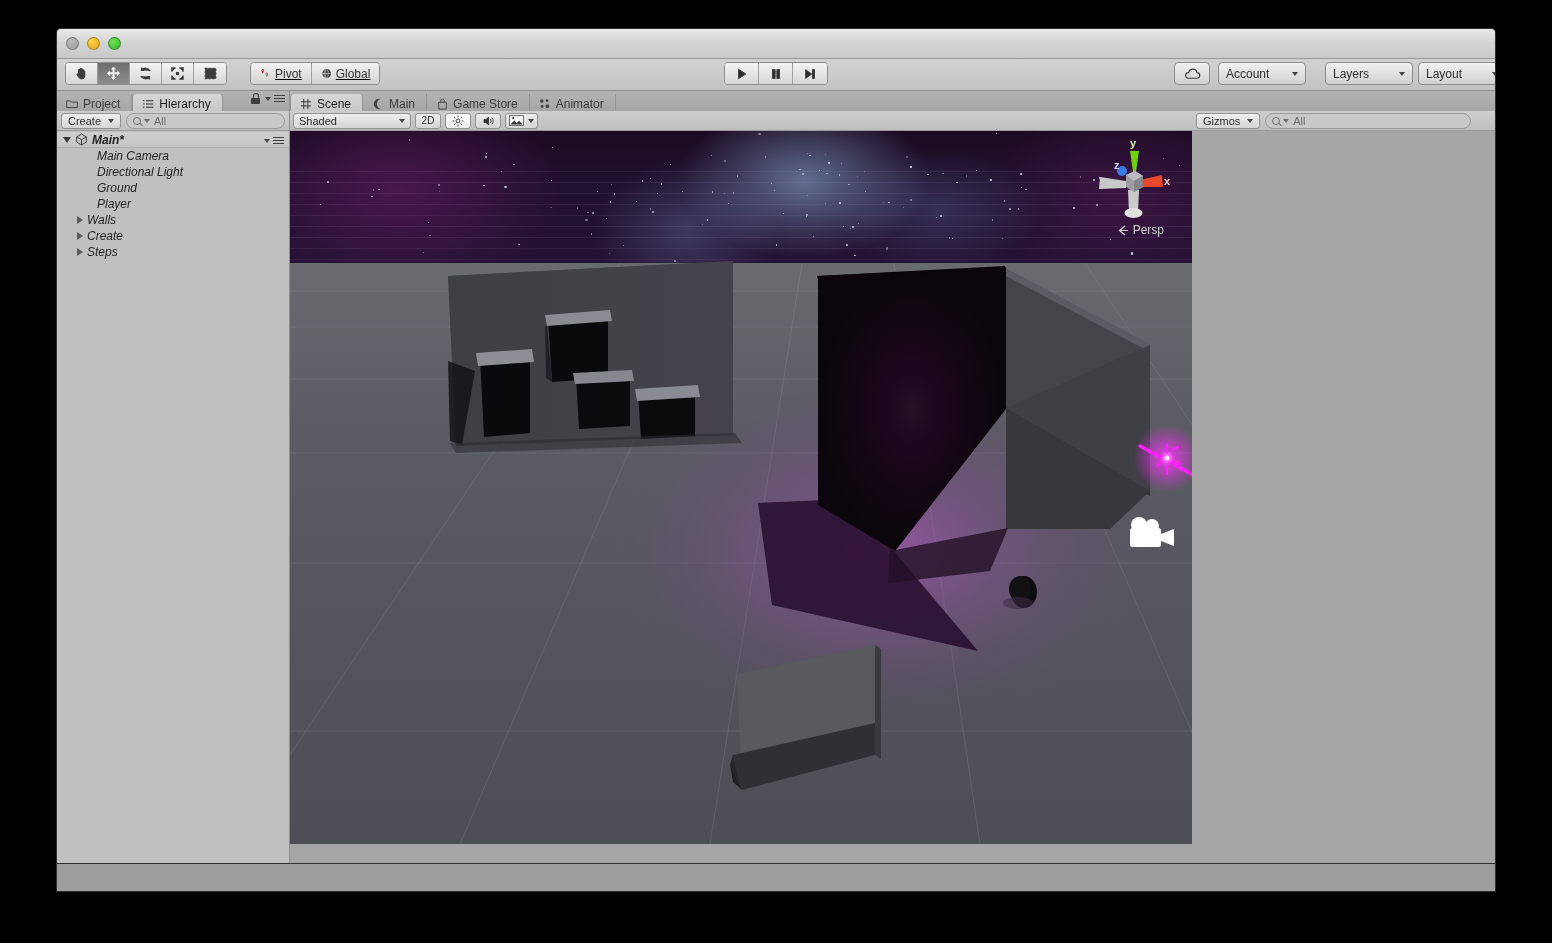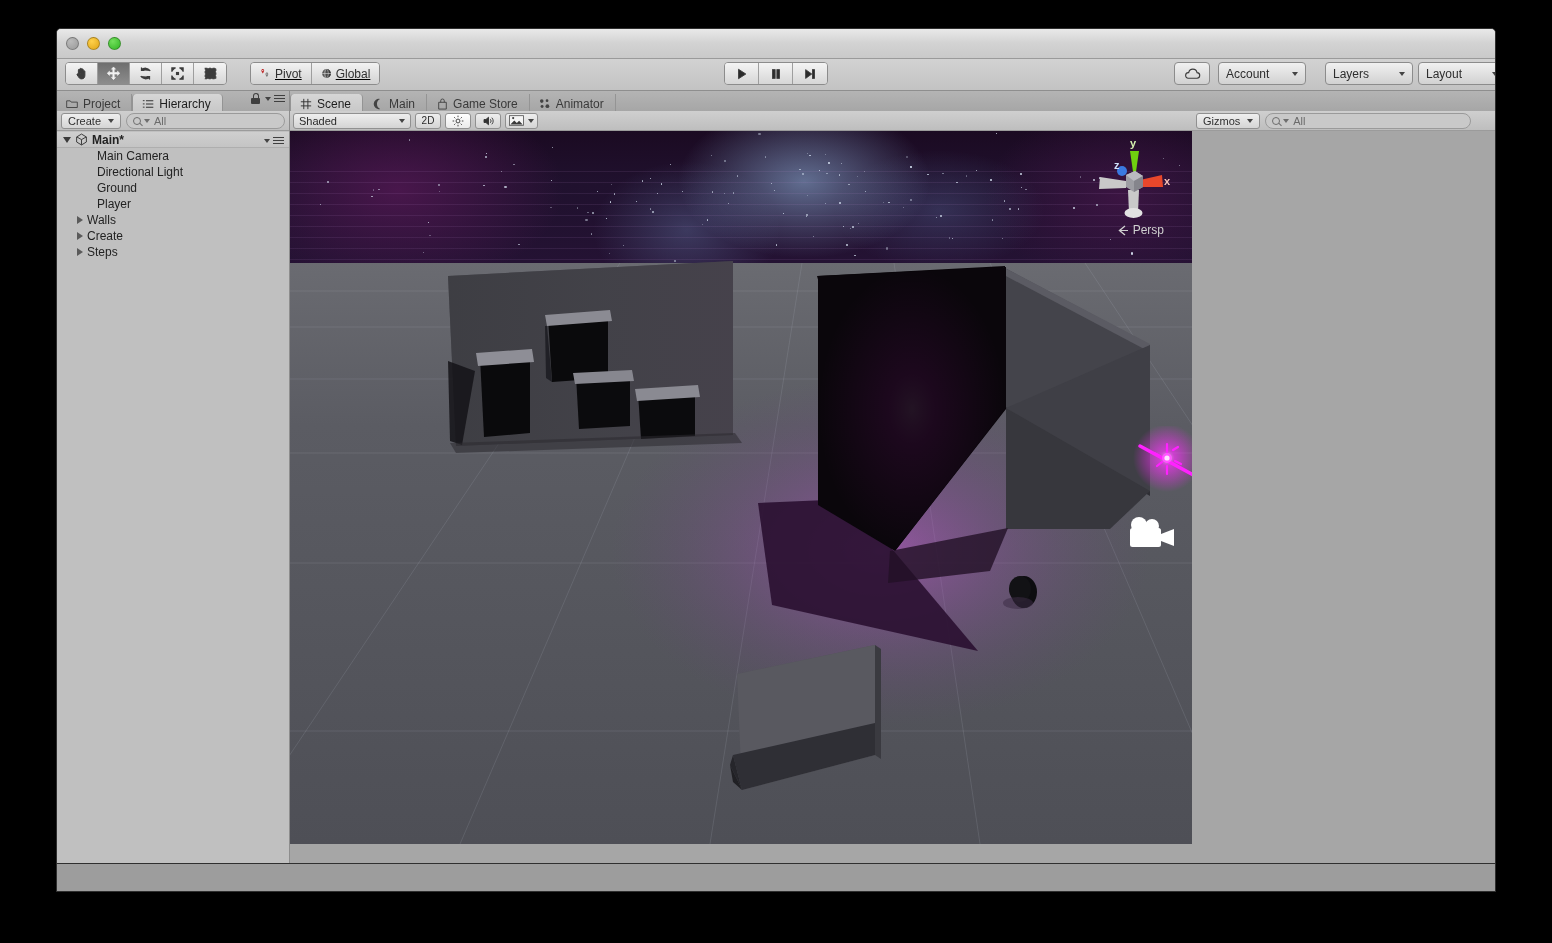--- a/index.html
+++ b/index.html
@@ -143,21 +143,21 @@
   .searchbox {
     flex: 1; height: 16px; display: flex; align-items: center; gap: 3px;
     padding: 0 6px; background: #c9c9c9;
     border: 1px solid #9a9a9a; border-radius: 8px;
     font-size: 11px; color: #6b6b6b; cursor: text;
   }
   .mag { width: 8px; height: 8px; border: 1.3px solid #6e6e6e; border-radius: 50%; position: relative; flex: none; }
   .mag:after { content: ''; position: absolute; right: -3px; bottom: -2px; width: 4px; height: 1.3px;
                background: #6e6e6e; transform: rotate(45deg); }
 
-  #hier-list { position: absolute; top: 41px; left: 0; right: 0; bottom: 0; overflow: hidden; }
+  #hier-list { position: absolute; top: 41px; left: 0; right: 0; bottom: 0; overflow: hidden; font-style: italic; }
   .hrow {
     display: flex; align-items: center; height: 16px;
     font-size: 12px; color: #222; padding-left: 6px; cursor: pointer;
   }
   .hrow.scene-root {
     background: linear-gradient(to bottom, #cfcfcf, #c4c4c4);
     font-weight: bold; border-bottom: 1px solid #aeaeae; position: relative;
   }
   .tri { width: 0; height: 0; margin-right: 4px; flex: none;
          border-top: 4.5px solid transparent; border-bottom: 4.5px solid transparent;

